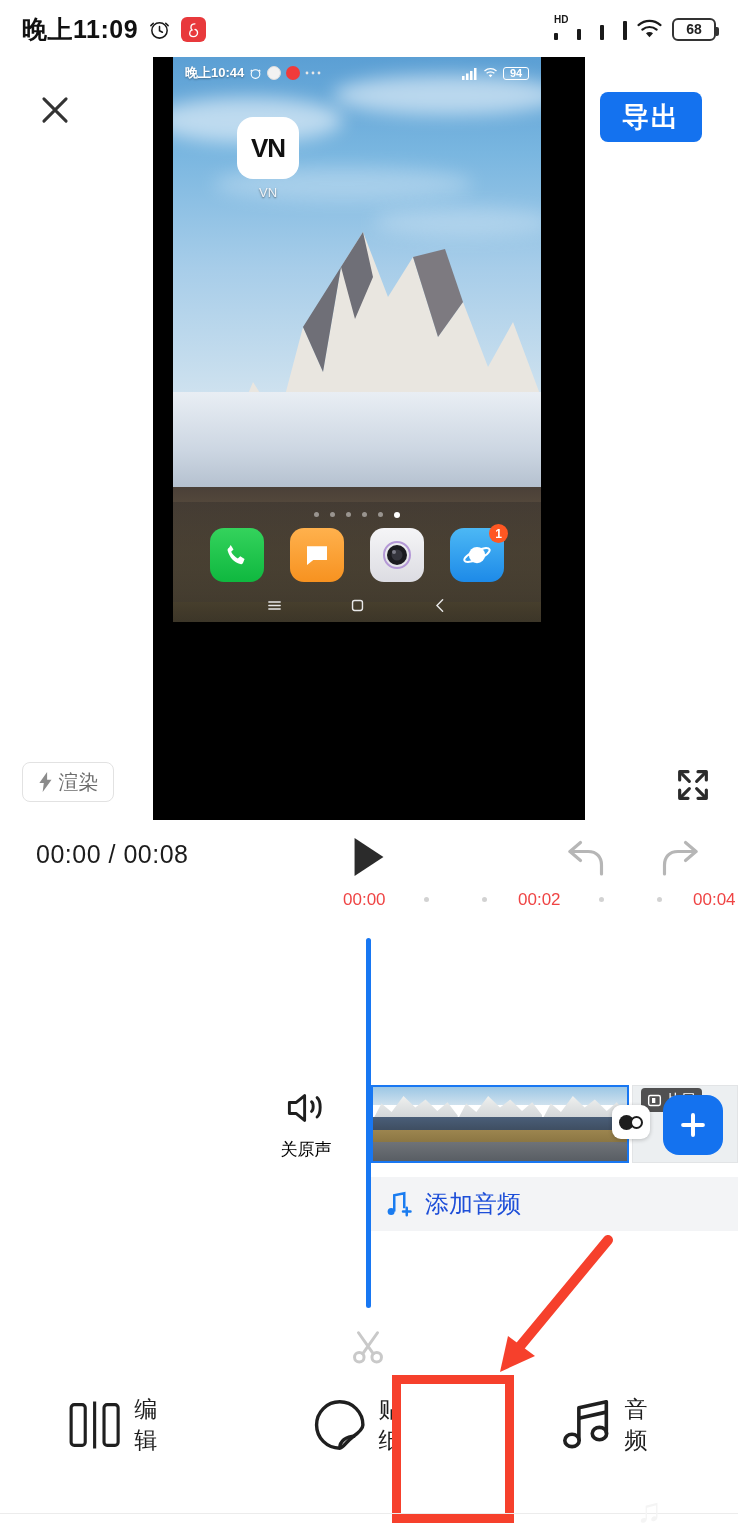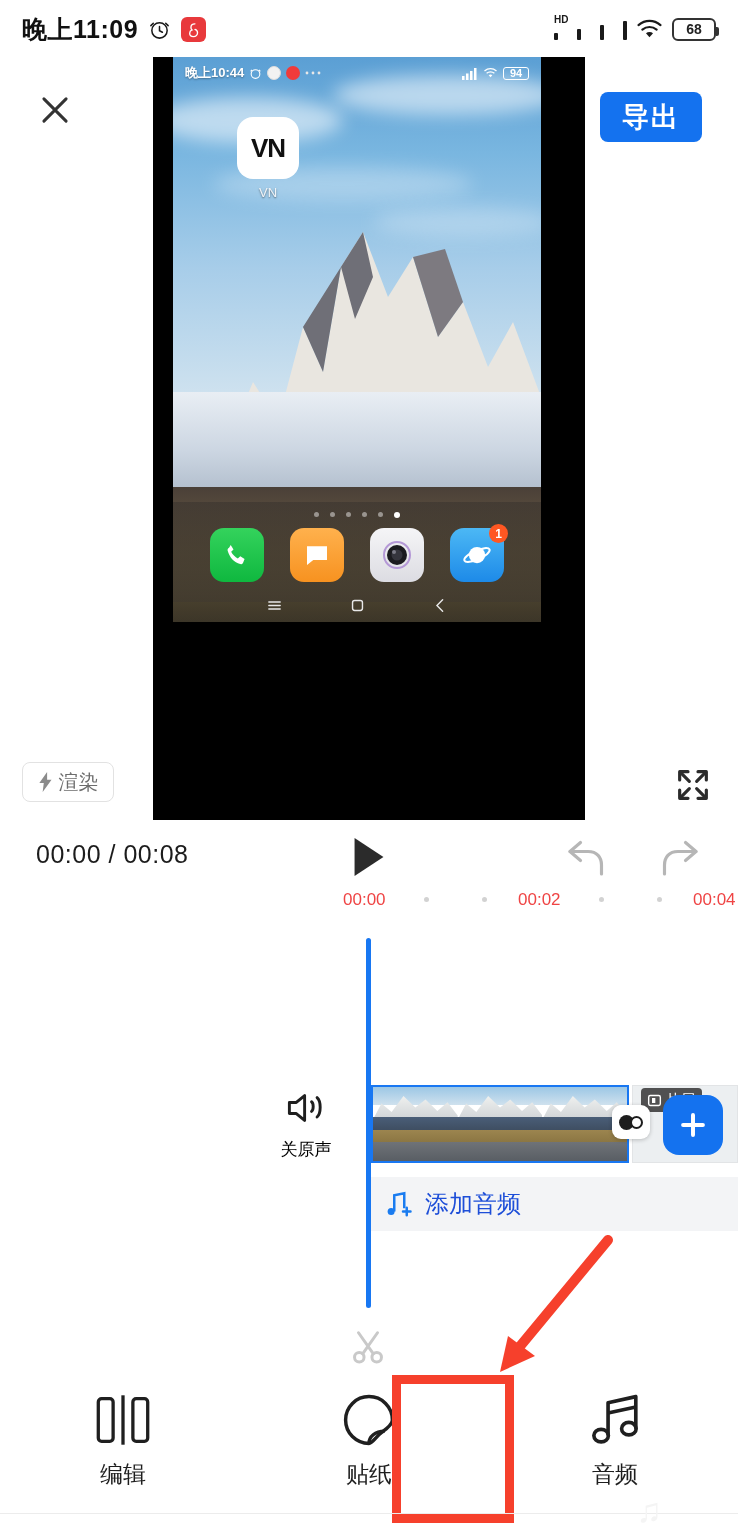--- a/index.html
+++ b/index.html
@@ -214,21 +214,21 @@
   .red-box {
     position:absolute; left:392px; top:1375px; width:122px; height:148px;
     border:9px solid #f6402c; pointer-events:none;
   }
 
   
   .toolbar {
     position:absolute; left:0; top:1380px; width:738px; height:135px;
     display:flex; align-items:flex-start; justify-content:space-around; padding-top:14px;
   }
-  .tool { width:110px; display:flex; flex-direction:column; align-items:center; gap:13px; cursor:pointer; }
+  .tool { width:110px; display:flex; flex-direction:row; align-items:center; gap:13px; cursor:pointer; }
   .tool .lbl { font-size:23px; color:#1e1e1e; }
   .tb-divider { position:absolute; left:0; top:1513px; width:738px; height:1px; background:#ececec; }
   .watermark {
     position:absolute; right:78px; bottom:2px; font-size:34px; color:#f4f4f4;
     letter-spacing:-2px; pointer-events:none;
   }
 </style>
 </head>
 <body>
 

